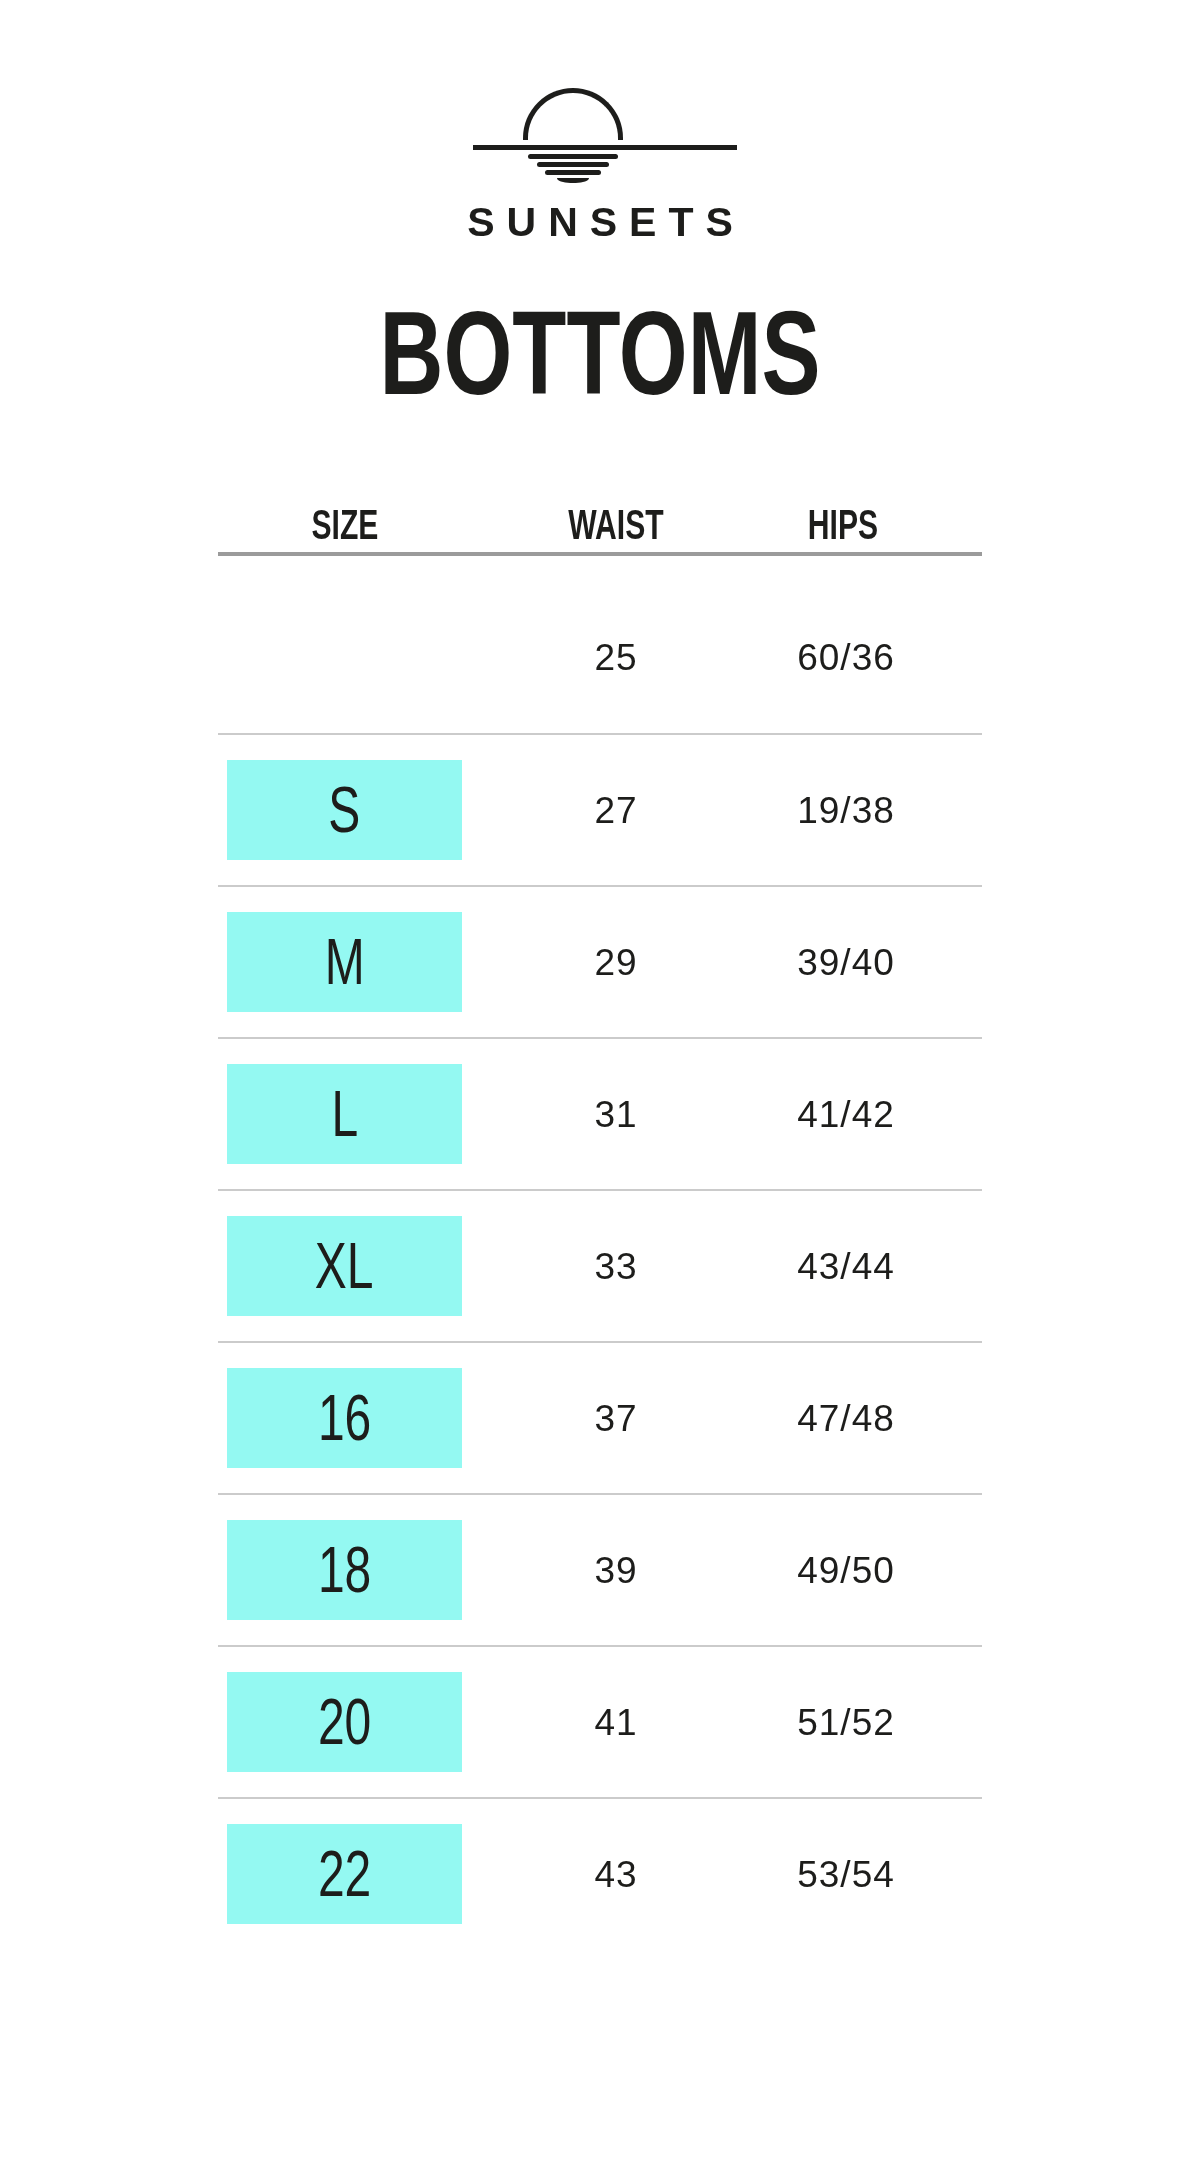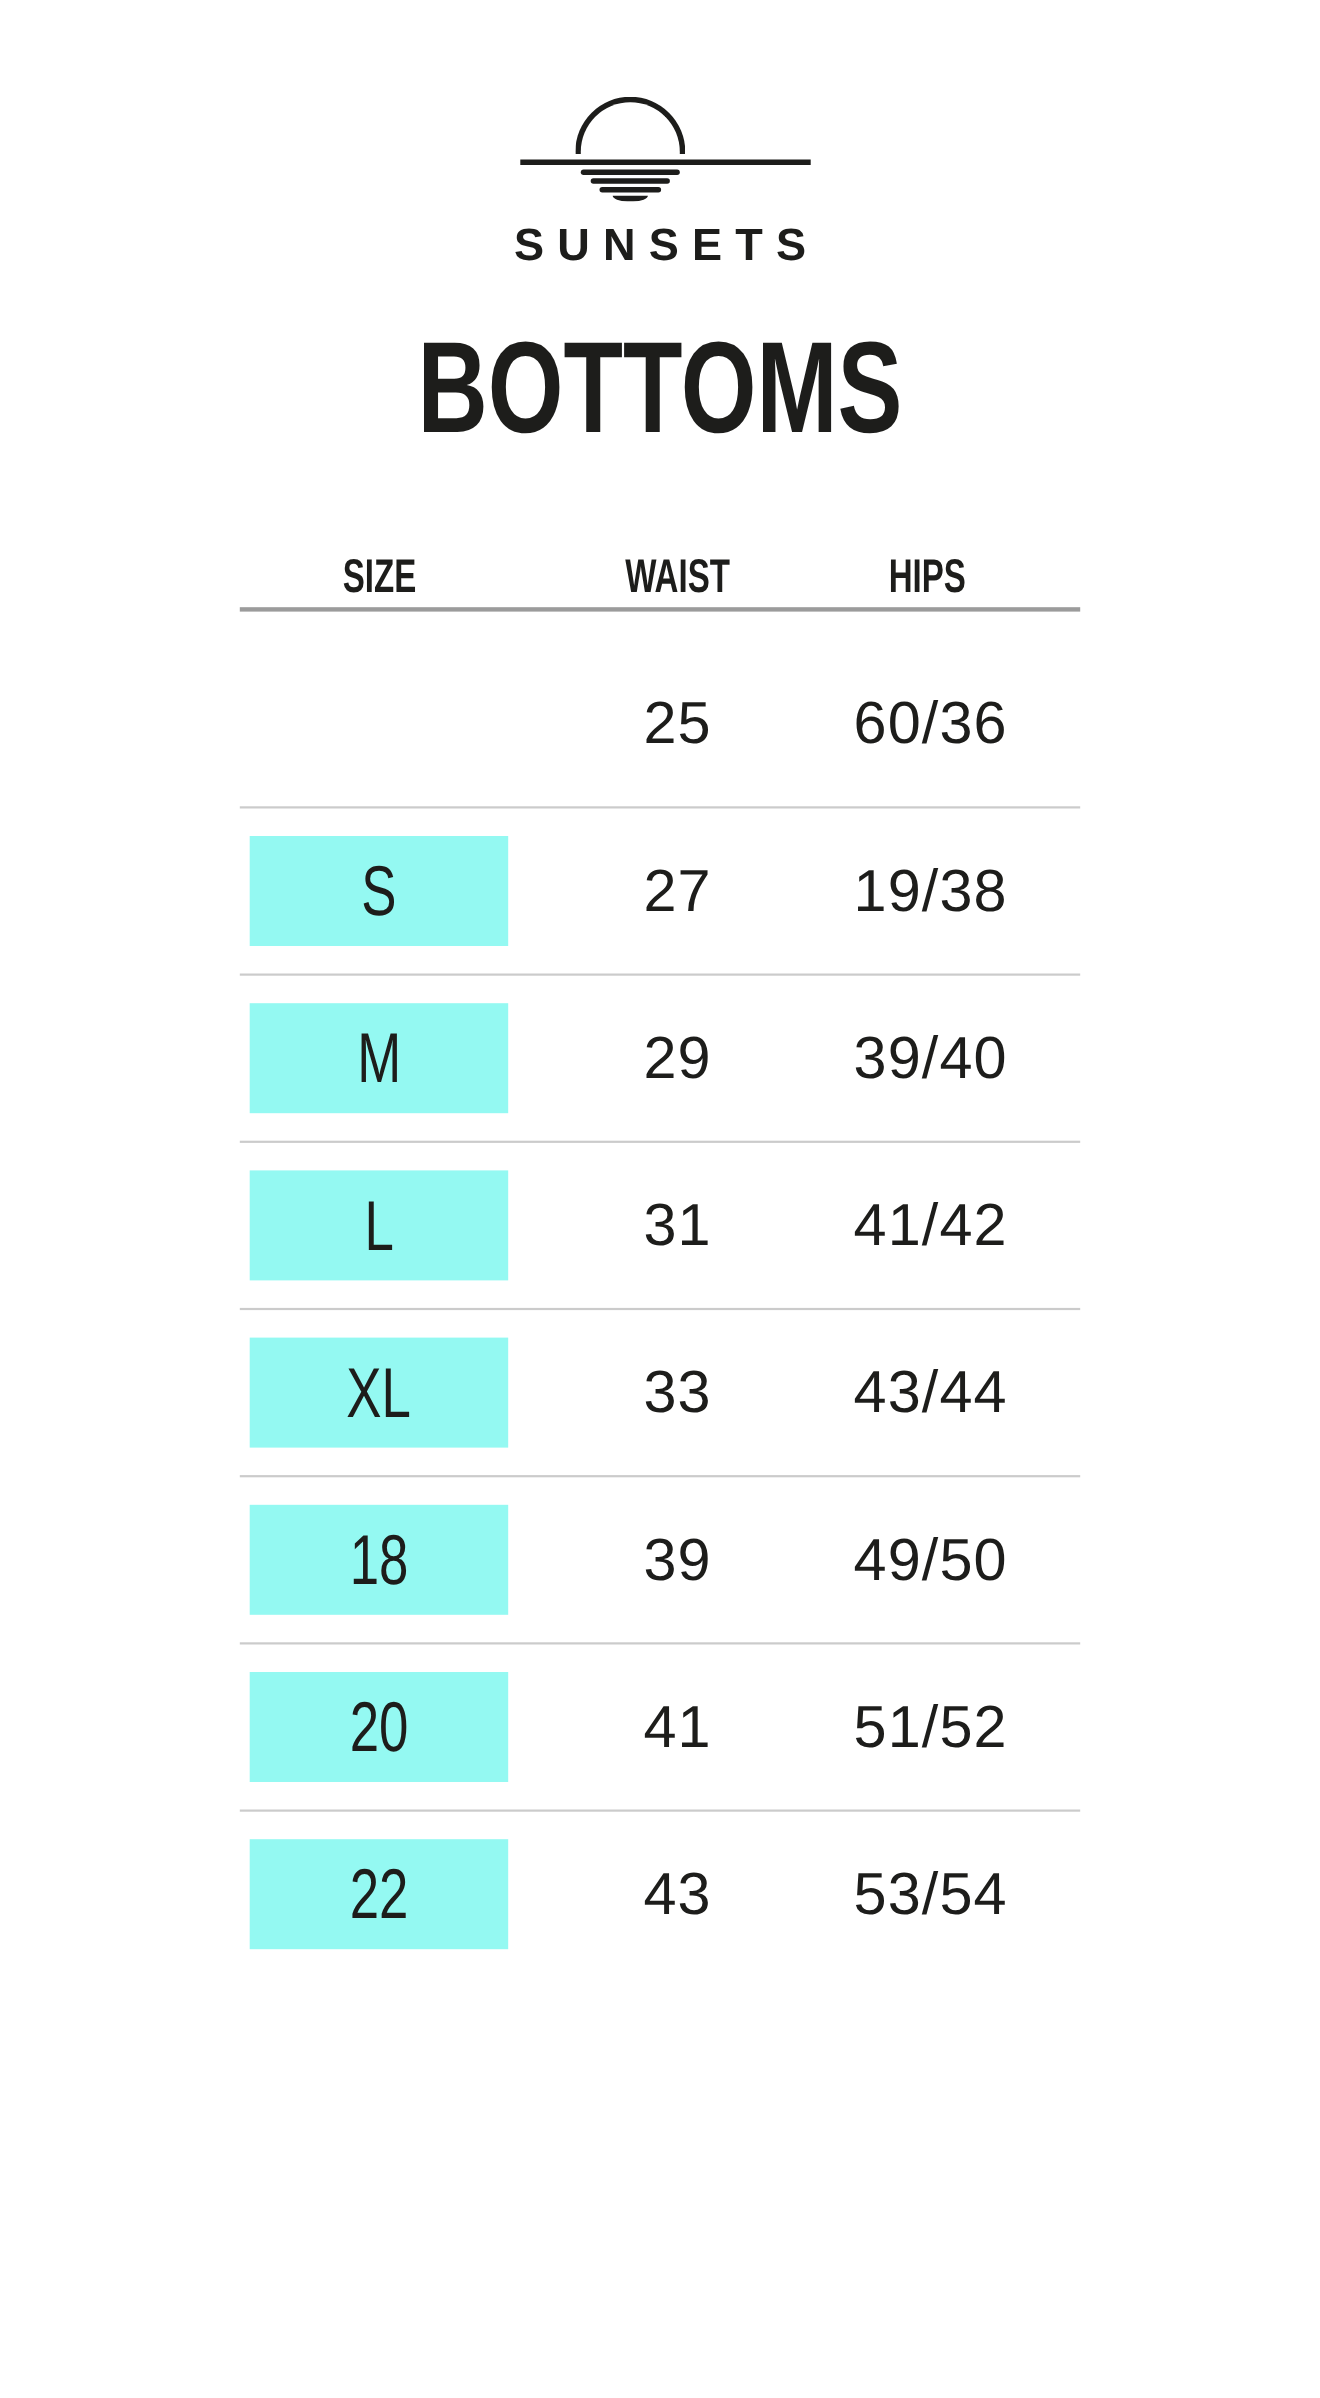--- a/index.html
+++ b/index.html
@@ -65,21 +65,21 @@
     position:absolute; left:9px; top:50%; transform:translateY(-50%);
     width:235px; height:100px; background:var(--highlight);
     display:flex; align-items:center; justify-content:center;
   }
   .size-label {
     display:inline-block; font-size:64px; font-weight:400; line-height:1;
     transform:scaleX(0.75); transform-origin:center; white-space:nowrap;
   }
   .cell {
     position:absolute; top:50%; transform:translate(-50%,-50%);
-    font-size:54px; font-weight:400; line-height:1; letter-spacing:1px; white-space:nowrap;
+    font-size:37px; font-weight:400; line-height:1; letter-spacing:1px; white-space:nowrap;
   }
   .cell-waist { left:398px; }
   .cell-hips  { left:628px; }
   .trow-first .size-box { top:calc(50% + 12px); }
   .trow-first .cell     { top:calc(50% + 12px); }
 </style>
 </head>
 <body>
 
 <header>
@@ -130,20 +130,27 @@
       </div>
       <div class="trow">
         <div class="size-box">
           <span class="size-label">XL</span>
         </div>
         <div class="cell cell-waist">33</div>
         <div class="cell cell-hips">43/44</div>
       </div>
       <div class="trow">
         <div class="size-box">
+          <span class="size-label">16</span>
+        </div>
+        <div class="cell cell-waist">37</div>
+        <div class="cell cell-hips">47/48</div>
+      </div>
+      <div class="trow">
+        <div class="size-box">
           <span class="size-label">18</span>
         </div>
         <div class="cell cell-waist">39</div>
         <div class="cell cell-hips">49/50</div>
       </div>
       <div class="trow">
         <div class="size-box">
           <span class="size-label">20</span>
         </div>
         <div class="cell cell-waist">41</div>

